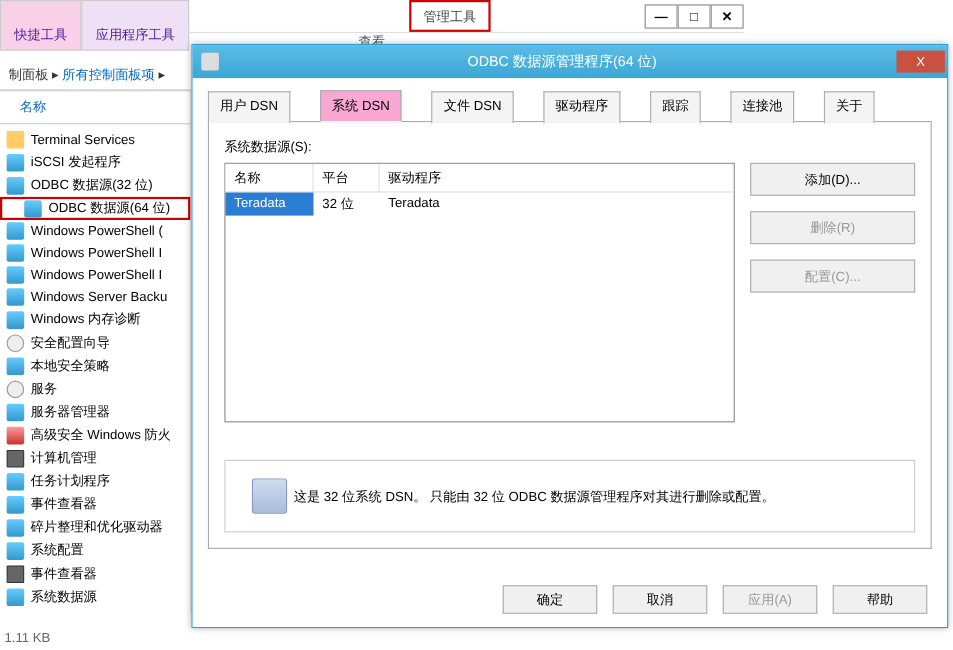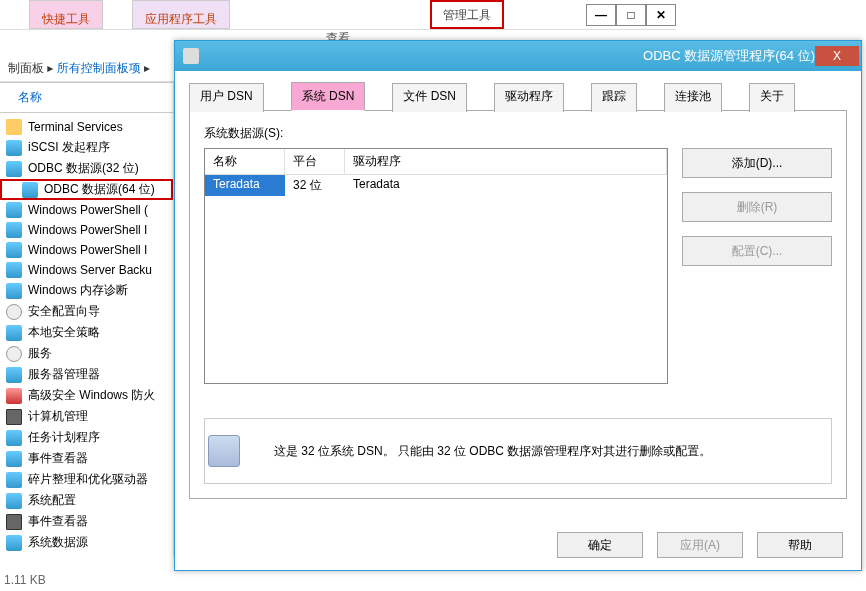--- a/index.html
+++ b/index.html
@@ -2,21 +2,21 @@
 <html><head>
   <meta charset="utf-8">
   <style>
     * { box-sizing: border-box; margin: 0; padding: 0; font-family: "Microsoft YaHei", "Segoe UI", sans-serif; font-size: 12px; }
     body { width: 866px; height: 591px; background: #fff; position: relative; overflow: hidden; }
     
     
     .bg-window { position: absolute; top: 0; left: 0; width: 676px; }
     .bg-titlebar { height: 30px; background: #fff; display: flex; align-items: center; border-bottom: 1px solid #ddd; }
     .bg-tabs { display: flex; height: 100%; }
-    .bg-tab { padding: 10px 12px; border: 1px solid #ccc; background: #f0e0f5; color: #c2410c; margin-left: 29px; }
+    .bg-tab { padding: 22px 12px; border: 1px solid #ccc; background: #f0e0f5; color: #4c1d95; }
     .bg-tab.pink { background: #f8d0e8; }
     .bg-tab.highlight { border: 2px solid #c00; padding: 5px 11px; background: #fff; color: #444; margin-left: 200px; }
     .bg-winbtns { margin-left: auto; display: flex; }
     .bg-winbtn { width: 30px; height: 22px; border: 1px solid #888; background: #fff; display: flex; align-items: center; justify-content: center; font-weight: bold; }
     .bg-toolbar { height: 26px; display: flex; align-items: center; padding: 0 20px; gap: 50px; color: #555; flex-direction: column; }
     .bg-breadcrumb { height: 26px; padding: 4px 8px; border-bottom: 1px solid #ddd; color: #333; }
     .bg-breadcrumb a { color: #06c; text-decoration: none; }
     
     .bg-sidebar { position: absolute; top: 82px; left: 0; width: 174px; border-right: 1px solid #ddd; }
     .bg-namehdr { padding: 6px 18px; border-bottom: 1px solid #ccc; color: #06c; border-top: 1px solid #ccc; }
@@ -30,21 +30,21 @@
     .icon-shield { background: linear-gradient(#f99, #c33); border-radius: 2px; }
     .icon-monitor { background: #666; border: 1px solid #333; border-radius: 1px; }
     
     .bg-status { position: absolute; bottom: 4px; left: 4px; color: #666; }
     .watermark { position: absolute; bottom: 20px; right: 8px; color: #bbb; font-size: 14px; }
     
     
     .odbc-window { position: absolute; top: 40px; left: 174px; width: 688px; height: 531px; background: #fff; border: 1px solid #2b9cd8; box-shadow: 0 0 6px rgba(0,0,0,0.3); }
     .odbc-titlebar { height: 30px; background: linear-gradient(#5bbce4, #3ba7d6); color: #fff; display: flex; align-items: center; padding-left: 8px; }
     .odbc-title-icon { width: 16px; height: 16px; background: #ddd; margin-right: 8px; border-radius: 2px; }
-    .odbc-title { flex: 1; text-align: right; font-size: 13px; }
+    .odbc-title { flex: 1; text-align: center; font-size: 13px; }
     .odbc-close { width: 44px; height: 20px; background: #c8513f; color: #fff; display: flex; align-items: center; justify-content: center; font-size: 12px; cursor: pointer; margin-right: 2px; }
     
     .odbc-body { padding: 10px 14px; }
     .odbc-tabs { display: flex; border-bottom: 1px solid #aaa; gap: 28px; }
     .odbc-tab { padding: 5px 10px; border: 1px solid #aaa; border-bottom: none; background: #fff; margin-right: -1px; position: relative; top: 1px; cursor: pointer; }
     .odbc-tab.active { background: #f9a8d4; border-bottom: 1px solid #fff; z-index: 2; }
     .odbc-tab:not(.active) { background: #f4f4f4; top: 2px; padding-top: 4px; }
     
     .odbc-content { border: 1px solid #aaa; border-top: none; padding: 14px; height: 388px; position: relative; }
     .odbc-label { margin-bottom: 6px; }
@@ -54,21 +54,21 @@
     .odbc-col { padding: 4px 8px; border-right: 1px solid #e0e0e0; }
     .col-name { width: 80px; } .col-plat { width: 60px; } .col-drv { flex: 1; }
     .odbc-row { display: flex; }
     .odbc-cell { padding: 2px 8px; }
     .odbc-row .col-name { background: #2b7cd3; color: #fff; }
     
     .odbc-btns { width: 150px; display: flex; flex-direction: column; gap: 14px; }
     .odbc-btn { height: 30px; border: 1px solid #aaa; background: #f0f0f0; cursor: pointer; }
     .odbc-btn.disabled { color: #999; }
     
-    .odbc-info { position: absolute; bottom: 14px; left: 14px; right: 14px; border: 1px solid #ccc; padding: 16px 3px; display: flex; align-items: center; gap: 34px; }
+    .odbc-info { position: absolute; bottom: 14px; left: 14px; right: 14px; border: 1px solid #ccc; padding: 16px 24px; display: flex; align-items: center; gap: 6px; }
     .odbc-info-icon { width: 32px; height: 32px; background: linear-gradient(#cde, #abd); border: 1px solid #89b; border-radius: 3px; flex-shrink: 0; }
     
     .odbc-footer { position: absolute; bottom: 12px; right: 18px; display: flex; gap: 14px; }
     .odbc-fbtn { width: 86px; height: 26px; border: 1px solid #aaa; background: #f0f0f0; cursor: pointer; }
     .odbc-fbtn.disabled { color: #999; }
   </style>
 </head>
 <body>
 
 <div class="bg-window">
@@ -225,16 +225,17 @@
         </div>
       </div>
       <div class="odbc-info">
         <div class="odbc-info-icon"></div>
         <div>这是 32 位系统 DSN。 只能由 32 位 ODBC 数据源管理程序对其进行删除或配置。</div>
       </div>
     </div>
   </div>
   <div class="odbc-footer">
     <button class="odbc-fbtn">确定</button>
+    <button class="odbc-fbtn">取消</button>
     <button class="odbc-fbtn disabled">应用(A)</button>
     <button class="odbc-fbtn">帮助</button>
   </div>
 </div>
 
 </body></html>

